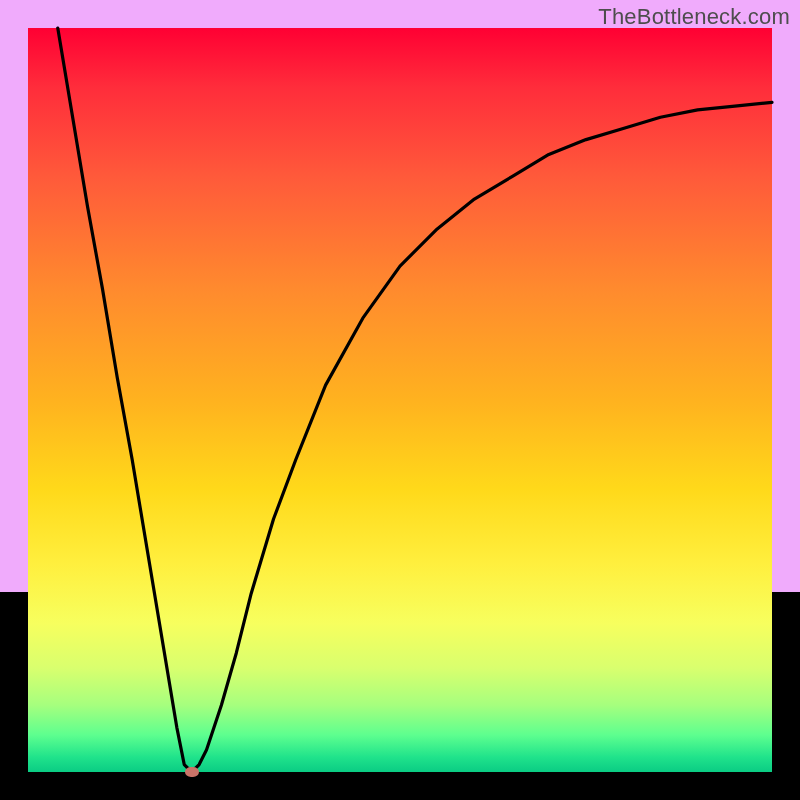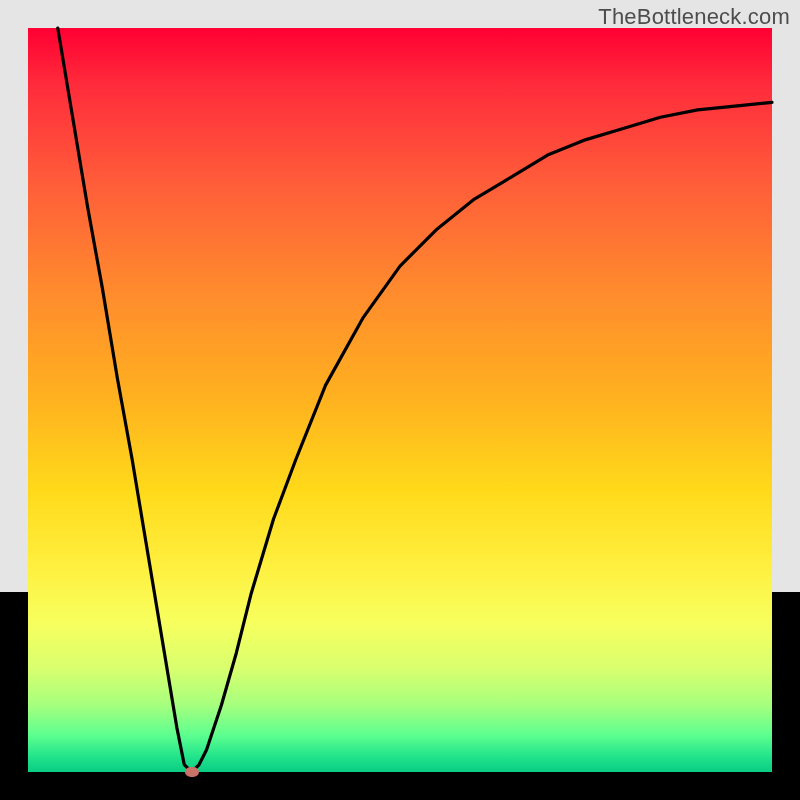--- a/index.html
+++ b/index.html
@@ -9,21 +9,21 @@
     height: 800px;
     background: #000;
     overflow: hidden;
   }
   .frame {
     position: absolute;
     left: 0;
     top: 0;
     width: 800px;
     height: 592px;
-    background: #e5e5e5;
+    background: #f0abfc;
   }
   .plot {
     position: absolute;
     left: 28px;
     top: 28px;
     width: 744px;
     height: 744px;
     
     background: linear-gradient(
       to bottom,

